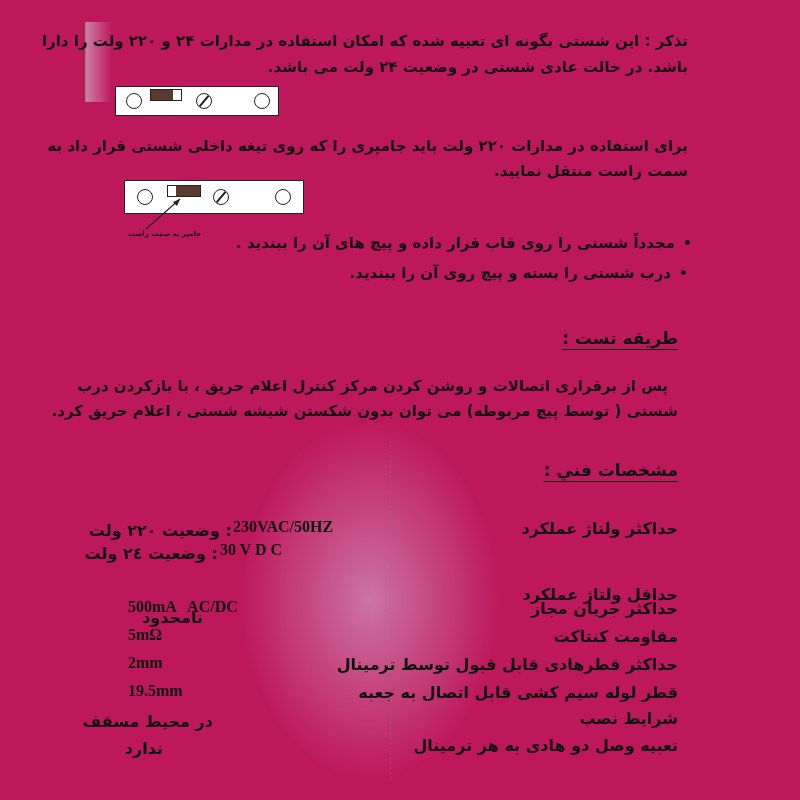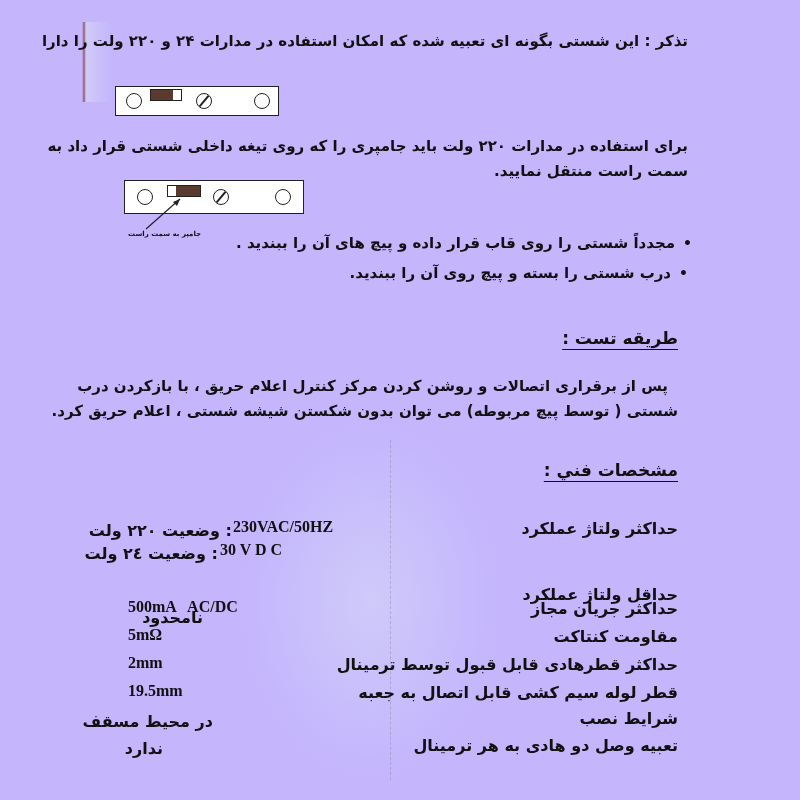--- a/index.html
+++ b/index.html
@@ -3,21 +3,21 @@
 <meta charset="utf-8">
 <style>
   html, body { margin: 0; padding: 0; }
   body {
     width: 800px; height: 800px; overflow: hidden;
     background: #ffffff;
     font-family: "DejaVu Sans", sans-serif;
     color: #111;
     position: relative;
   }
-  .page { position: absolute; inset: 0; background: #c4b5fd; }
+  .page { position: absolute; inset: 0; background: #be185d; }
   .shade-left {
     position: absolute; left: 82px; top: 22px; width: 30px; height: 80px;
     background: linear-gradient(90deg, rgba(140,30,30,0.0) 0, rgba(120,40,40,0.65) 2px, rgba(220,225,240,0.5) 4px, rgba(235,238,248,0.0) 30px);
   }
   .fold {
     position: absolute; left: 390px; top: 440px; width: 0; height: 340px;
     border-left: 1px dashed rgba(120,120,140,0.35);
   }
   .wash {
     position: absolute; left: 240px; top: 420px; width: 260px; height: 360px;
@@ -52,20 +52,21 @@
 </style>
 </head>
 <body>
 
 <div class="page">
   <div class="shade-left"></div>
   <div class="wash"></div>
   <div class="fold"></div>
 
   <div class="rtl p" style="right:112px; top:30px;">تذکر : این شستی بگونه ای تعبیه شده که امکان استفاده در مدارات ۲۴ و ۲۲۰ ولت را دارا</div>
+  <div class="rtl p" style="right:112px; top:56px;">باشد. در حالت عادی شستی در وضعیت ۲۴ ولت می باشد.</div>
 
   <div class="diagram" style="left:115px; top:86px; width:162px; height:28px;">
     <div class="circ" style="left:10px; top:6px;"></div>
     <div class="jumper" style="left:34px; top:2px; width:30px;">
       <div class="dark" style="width:22px;"></div>
         <div class="light" style="width:8px;"></div>
     </div>
     <div class="screw" style="left:80px; top:6px;"></div>
     <div class="circ" style="left:138px; top:6px;"></div>
   </div>

